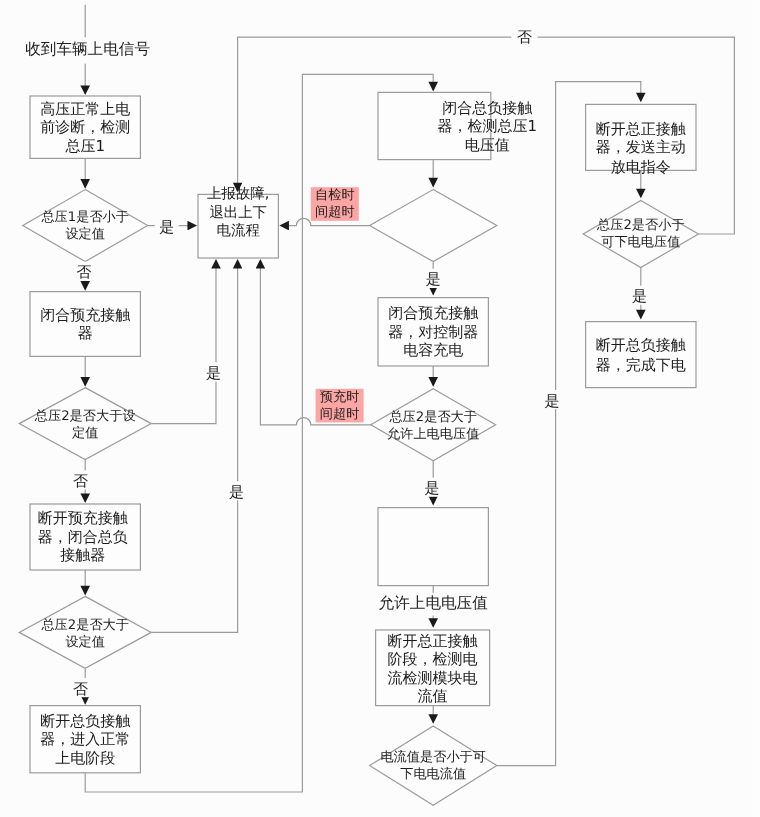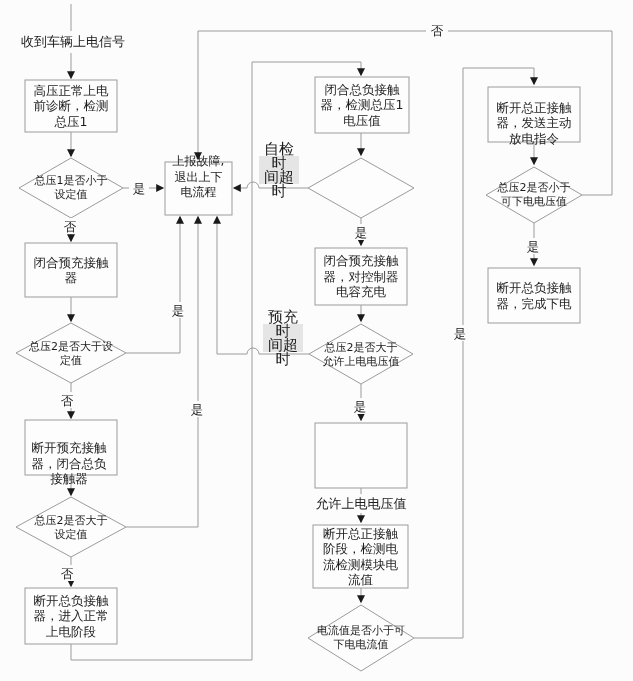--- a/index.html
+++ b/index.html
@@ -15,21 +15,21 @@
   .txt {
     position:absolute;
     display:flex; align-items:center; justify-content:center;
     text-align:center;
     white-space:pre-line;
   }
   .box-txt  { font-size:12.5px; line-height:15.5px; }
   .dia-txt  { font-size:11px;   line-height:14px; }
   .edge-lbl { font-size:12.5px; line-height:15px; background:#fcfcfc; }
   .flow-lbl { font-size:13px;   line-height:16px; background:#fcfcfc; }
-  .timeout-lbl { font-size:15px; line-height:14px; background:#e5e5e5; }
+  .timeout-lbl { font-size:11px; line-height:14px; background:#fca5a5; }
 </style>
 </head>
 <body>
 
 <div class="canvas">
 
   <svg width="633" height="681" viewBox="0 0 633 681">
     <defs>
       <marker id="arr" viewBox="0 0 10 10" refX="8.5" refY="5" markerWidth="9" markerHeight="8" orient="auto-start-reverse">
         <path d="M0,0 L10,5 L0,10 z" fill="#1a1a1a"></path>
@@ -88,30 +88,30 @@
   </svg>
 
   <div class="txt flow-lbl" style="left:11px; top:31px; width:124px; height:22px;">收到车辆上电信号</div>
   <div class="txt flow-lbl" style="left:299px; top:494px; width:124px; height:19px;">允许上电电压值</div>
 
   <div class="txt box-txt" style="left:25px; top:80px; width:92px; height:52px;">高压正常上电
 前诊断，检测
 总压1</div>
   <div class="txt box-txt" style="left:25px; top:243px; width:92px; height:54px;">闭合预充接触
 器</div>
-  <div class="txt box-txt" style="left:25px; top:436px; width:88px; height:55px;">断开预充接触
+  <div class="txt box-txt" style="left:25px; top:420px; width:88px; height:55px;">断开预充接触
 器，闭合总负
 接触器</div>
   <div class="txt box-txt" style="left:25px; top:588px; width:92px; height:56px;">断开总负接触
 器，进入正常
 上电阶段</div>
   <div class="txt box-txt" style="left:165px; top:151px; width:67px; height:53px; font-size:12px;">上报故障,
 退出上下
 电流程</div>
-  <div class="txt box-txt" style="left:315px; top:77px; width:94px; height:56px;">闭合总负接触
+  <div class="txt box-txt" style="left:315px; top:77px; width:94px; height:56px;padding-left:44px;">闭合总负接触
 器，检测总压1
 电压值</div>
   <div class="txt box-txt" style="left:315px; top:248px; width:92px; height:57px;">闭合预充接触
 器，对控制器
 电容充电</div>
   <div class="txt box-txt" style="left:313px; top:525px; width:95px; height:63px;">断开总正接触
 阶段，检测电
 流检测模块电
 流值</div>
   <div class="txt box-txt" style="left:488px; top:87px; width:92px; height:72px;">断开总正接触

